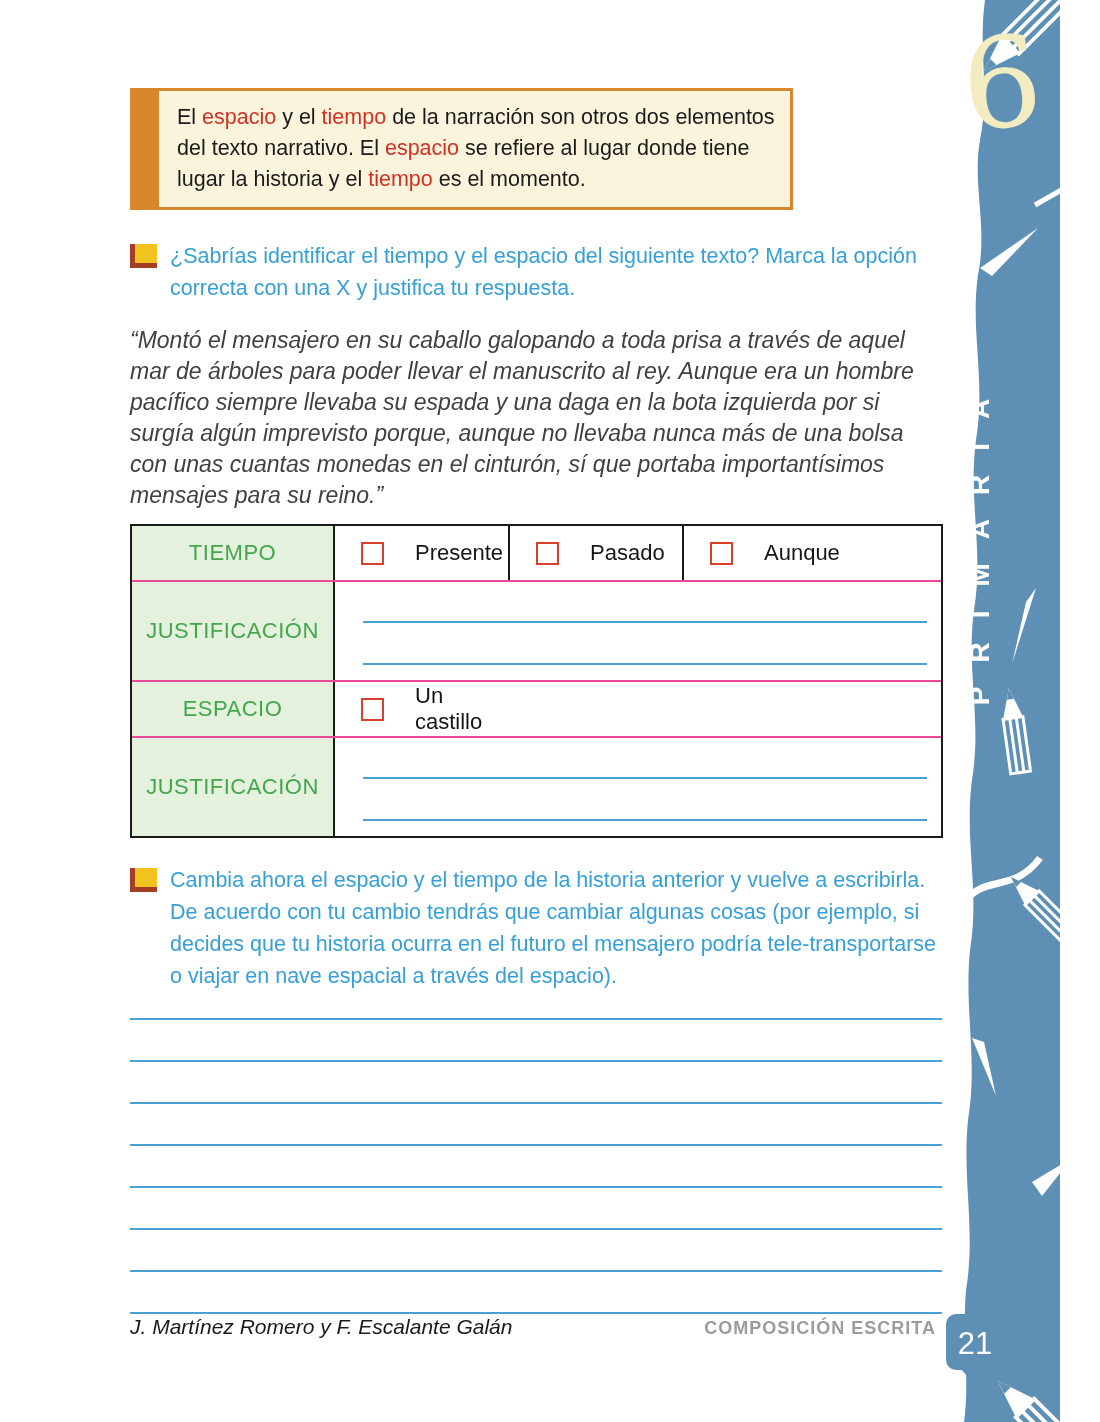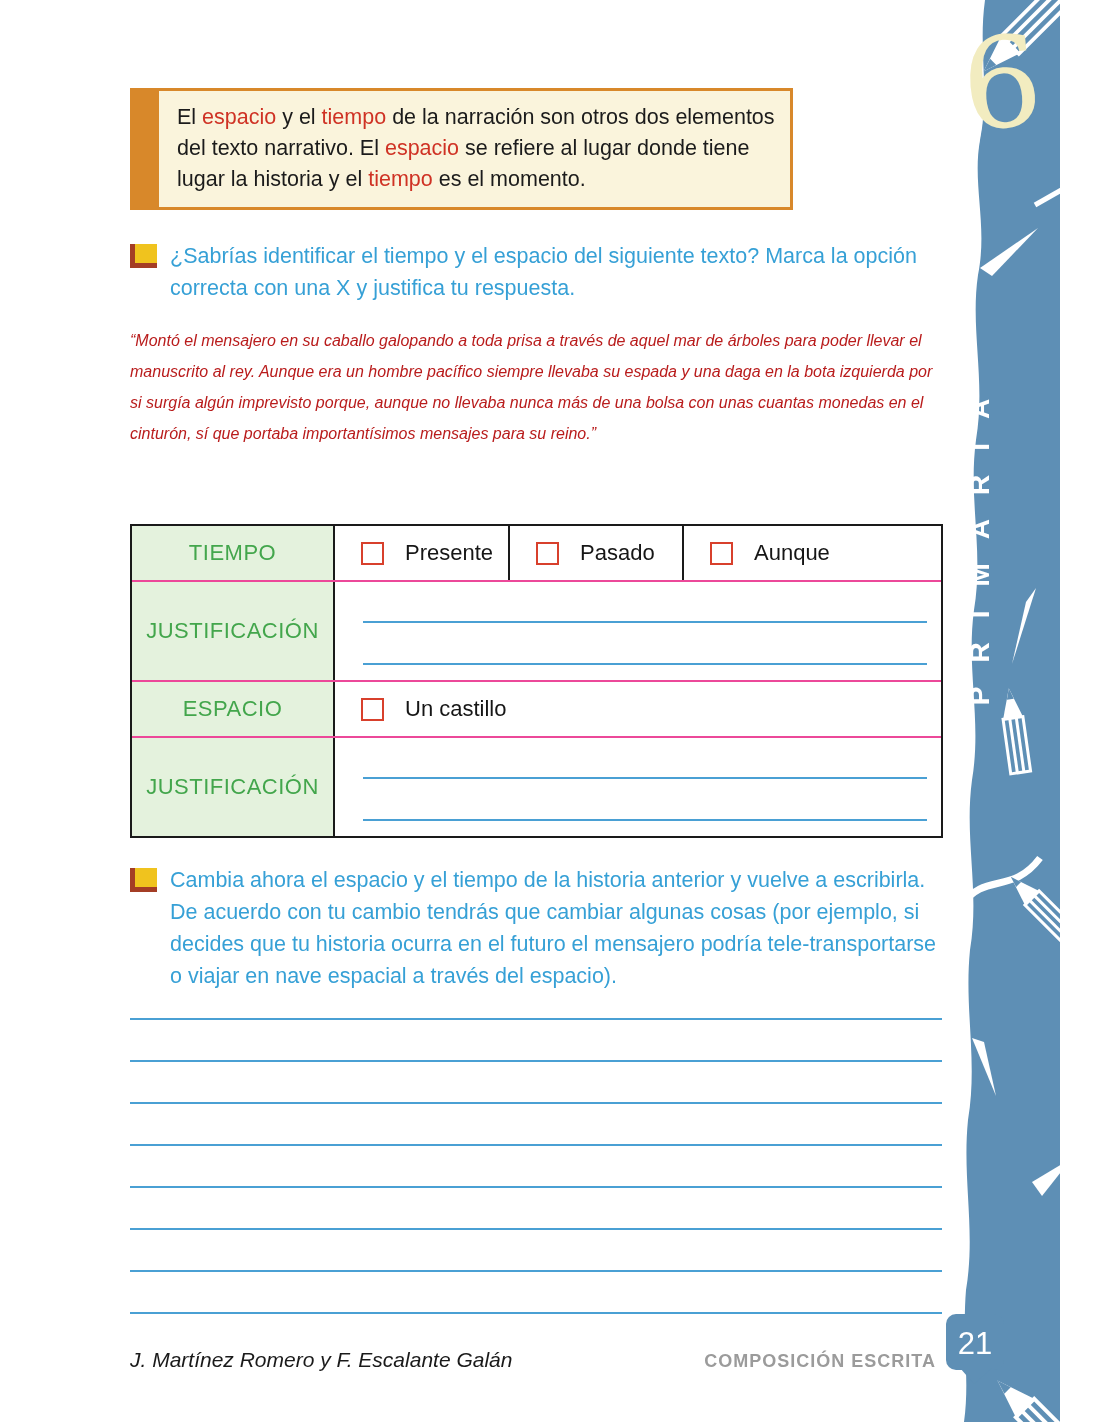--- a/index.html
+++ b/index.html
@@ -24,47 +24,47 @@
   .task-2{top:864px;}
   .bullet{
     position:absolute;left:0;top:4px;width:22px;height:19px;background:#f0c31e;
     border-left:5px solid #a43d25;border-bottom:5px solid #a43d25;
   }
   .task-text{margin:0 0 0 40px;font-size:21.5px;line-height:32px;color:#36a0d6;}
 
   
   .quote{
     position:absolute;top:325px;left:0;width:815px;margin:0;
-    font-style:italic;font-size:16px;line-height:31px;color:#b91c1c;
+    font-style:italic;font-size:23px;line-height:31px;color:#404040;
   }
 
   
   .answer-table{position:absolute;top:524px;left:0;width:813px;border:2px solid #1a1a1a;box-sizing:border-box;}
   .t-row{display:grid;}
   .t-row.opts{grid-template-columns:201px 175px 174px 1fr;}
   .t-row.justif{grid-template-columns:201px 1fr;}
   .t-row + .t-row{border-top:2px solid #ec4899;}
   .t-cell{box-sizing:border-box;display:flex;align-items:center;}
   .t-cell + .t-cell{border-left:2px solid #1a1a1a;}
   .row-h1{height:54px;}
   .row-h2{height:98px;}
   .label-cell{background:#e4f2dd;justify-content:center;color:#43a64c;font-size:22px;letter-spacing:.5px;}
-  .opt-cell{padding-left:26px;gap:21px;font-size:22px;color:#161616;}
+  .opt-cell{padding-left:26px;gap:31px;font-size:22px;color:#161616;}
   .checkbox{width:19px;height:19px;border:2.5px solid #d8402c;background:#fff;flex:0 0 auto;}
   .justif-cell{position:relative;}
   .jline{position:absolute;left:28px;right:14px;height:0;border-top:2px solid #4aa0d4;}
   .jline.l1{top:39px;}
   .jline.l2{top:81px;}
 
   
   .writing-area{position:absolute;top:978px;left:0;width:812px;}
   .wline{height:40px;border-bottom:2px solid #4aa0d4;}
 
   
-  .footer{position:absolute;top:1348px;left:0;width:806px;display:flex;justify-content:space-between;align-items:baseline;}
+  .footer{position:absolute;top:1315px;left:0;width:806px;display:flex;justify-content:space-between;align-items:baseline;}
   .authors{font-style:italic;font-size:21px;color:#1a1a1a;}
   .series{font-size:18px;font-weight:bold;color:#9b9b9b;letter-spacing:1px;}
 
   
   .sidebar{position:absolute;left:940px;top:0;width:160px;height:1422px;}
 </style>
 </head>
 <body>
 
 <div class="content">

